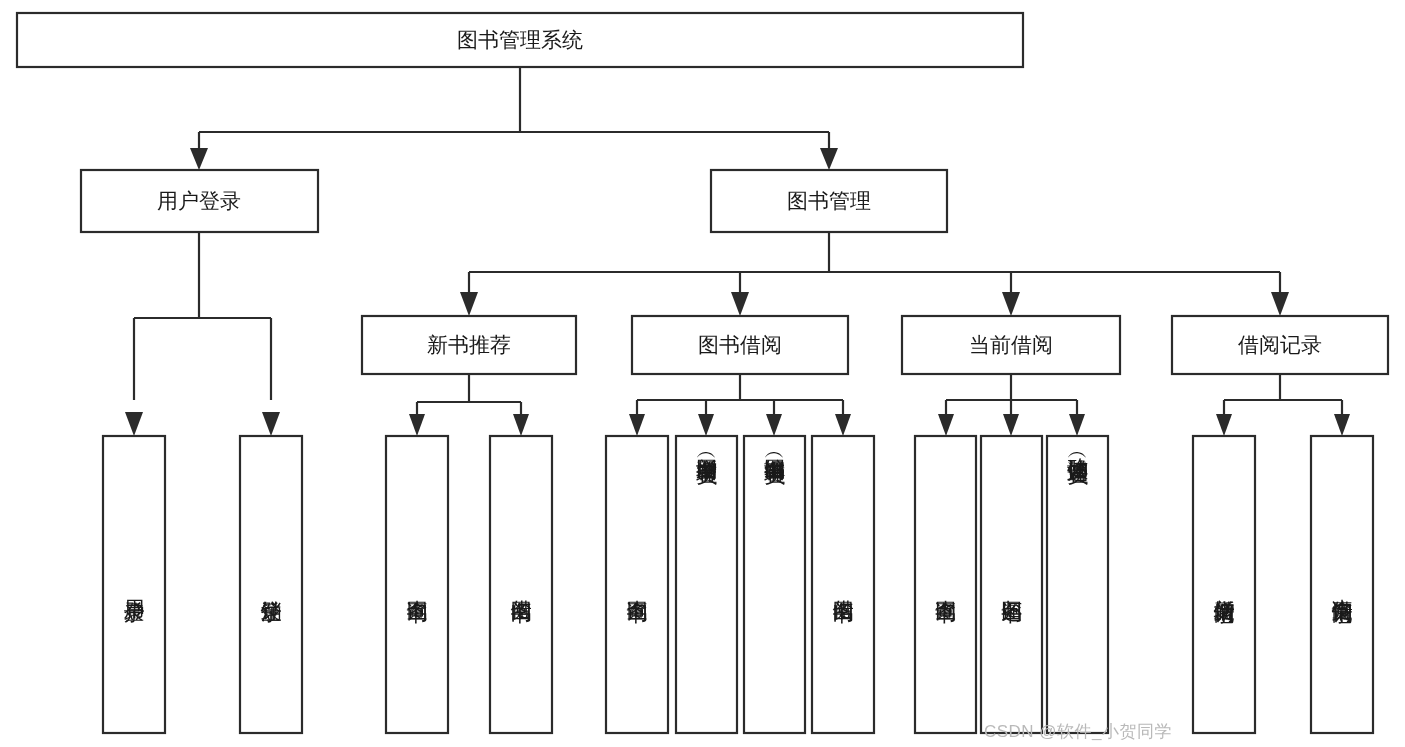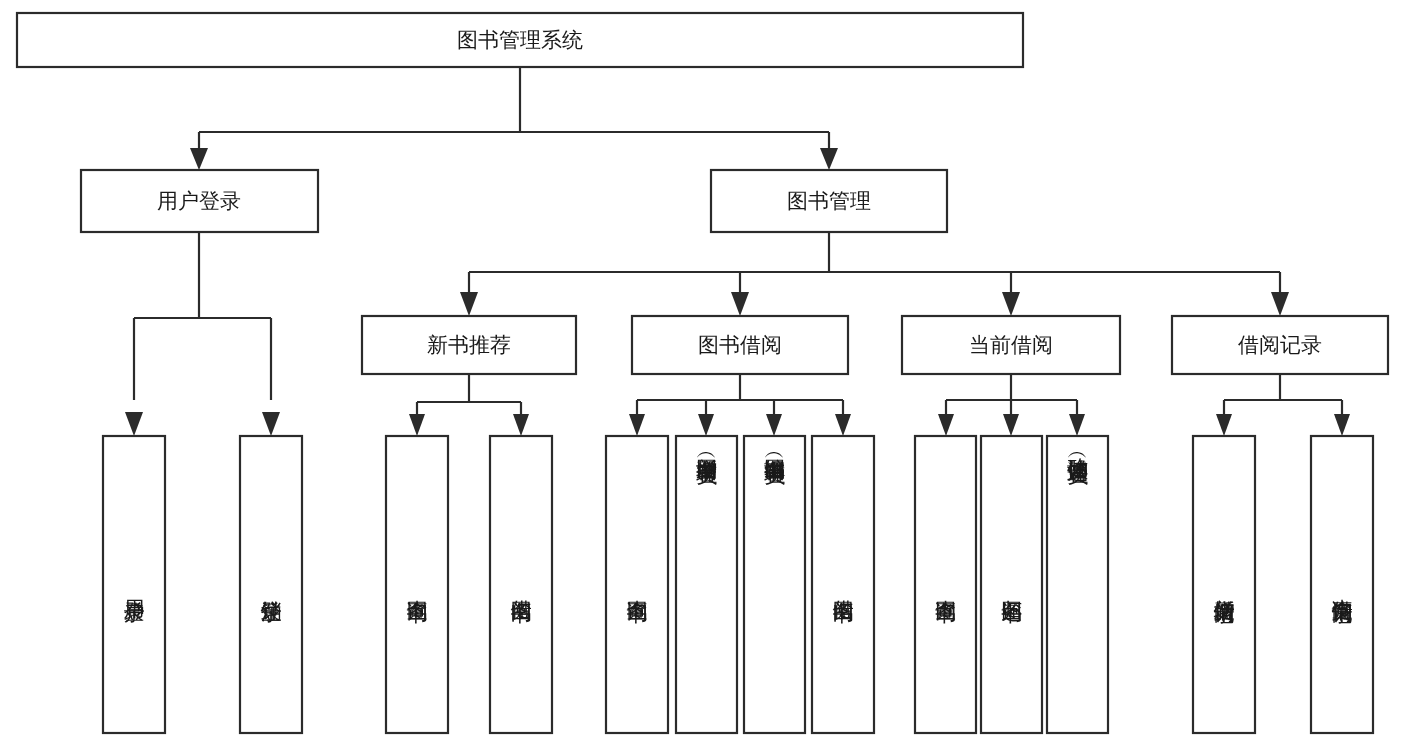--- a/index.html
+++ b/index.html
@@ -247,13 +247,14 @@
     <span class="leaf-label">确认归还（管理员）</span>
   </div>
 
   <div class="leaf-label-wrap" style="left:1193px; top:436px; width:62px; height:297px;">
     <span class="leaf-label">新增借阅记录</span>
   </div>
   <div class="leaf-label-wrap" style="left:1311px; top:436px; width:62px; height:297px;">
     <span class="leaf-label">查询借阅记录</span>
   </div>
 
+  <div class="watermark">CSDN @软件_小贺同学</div>
 </div>
 
 </body></html>

